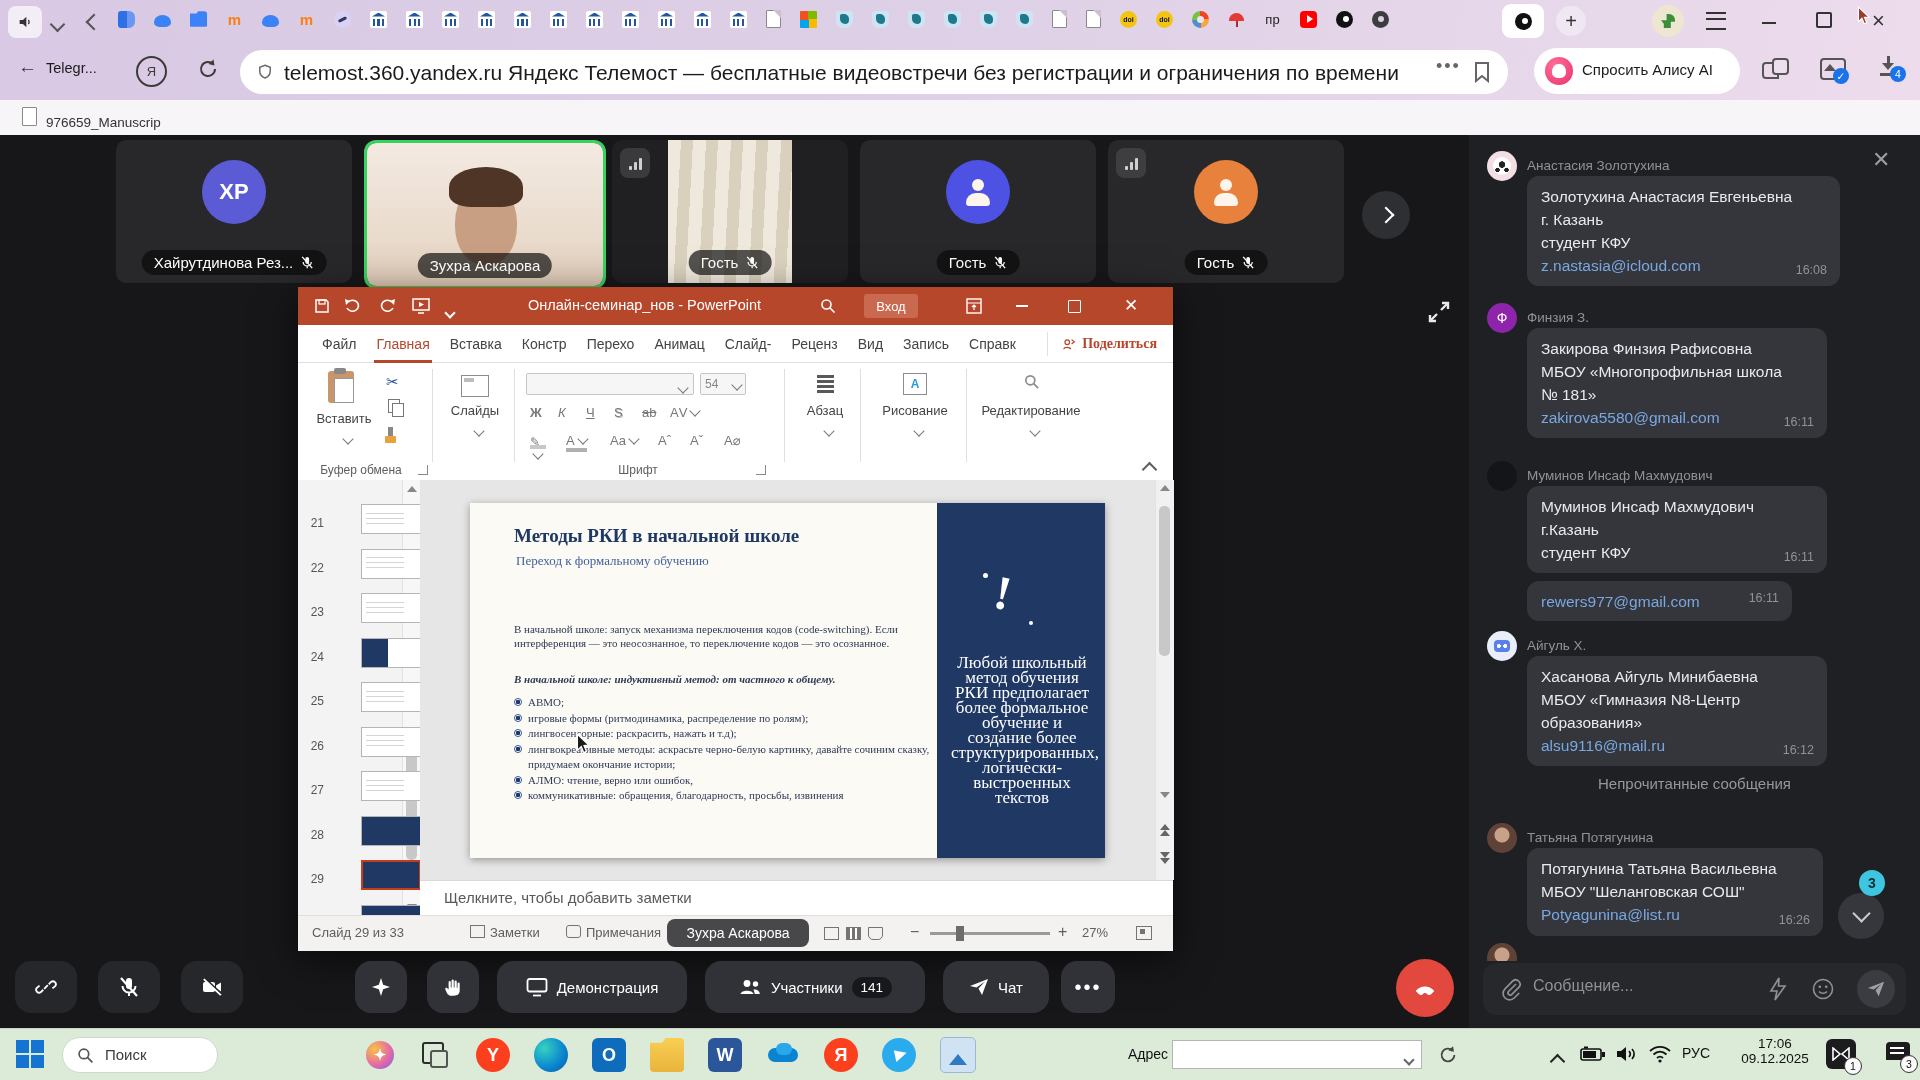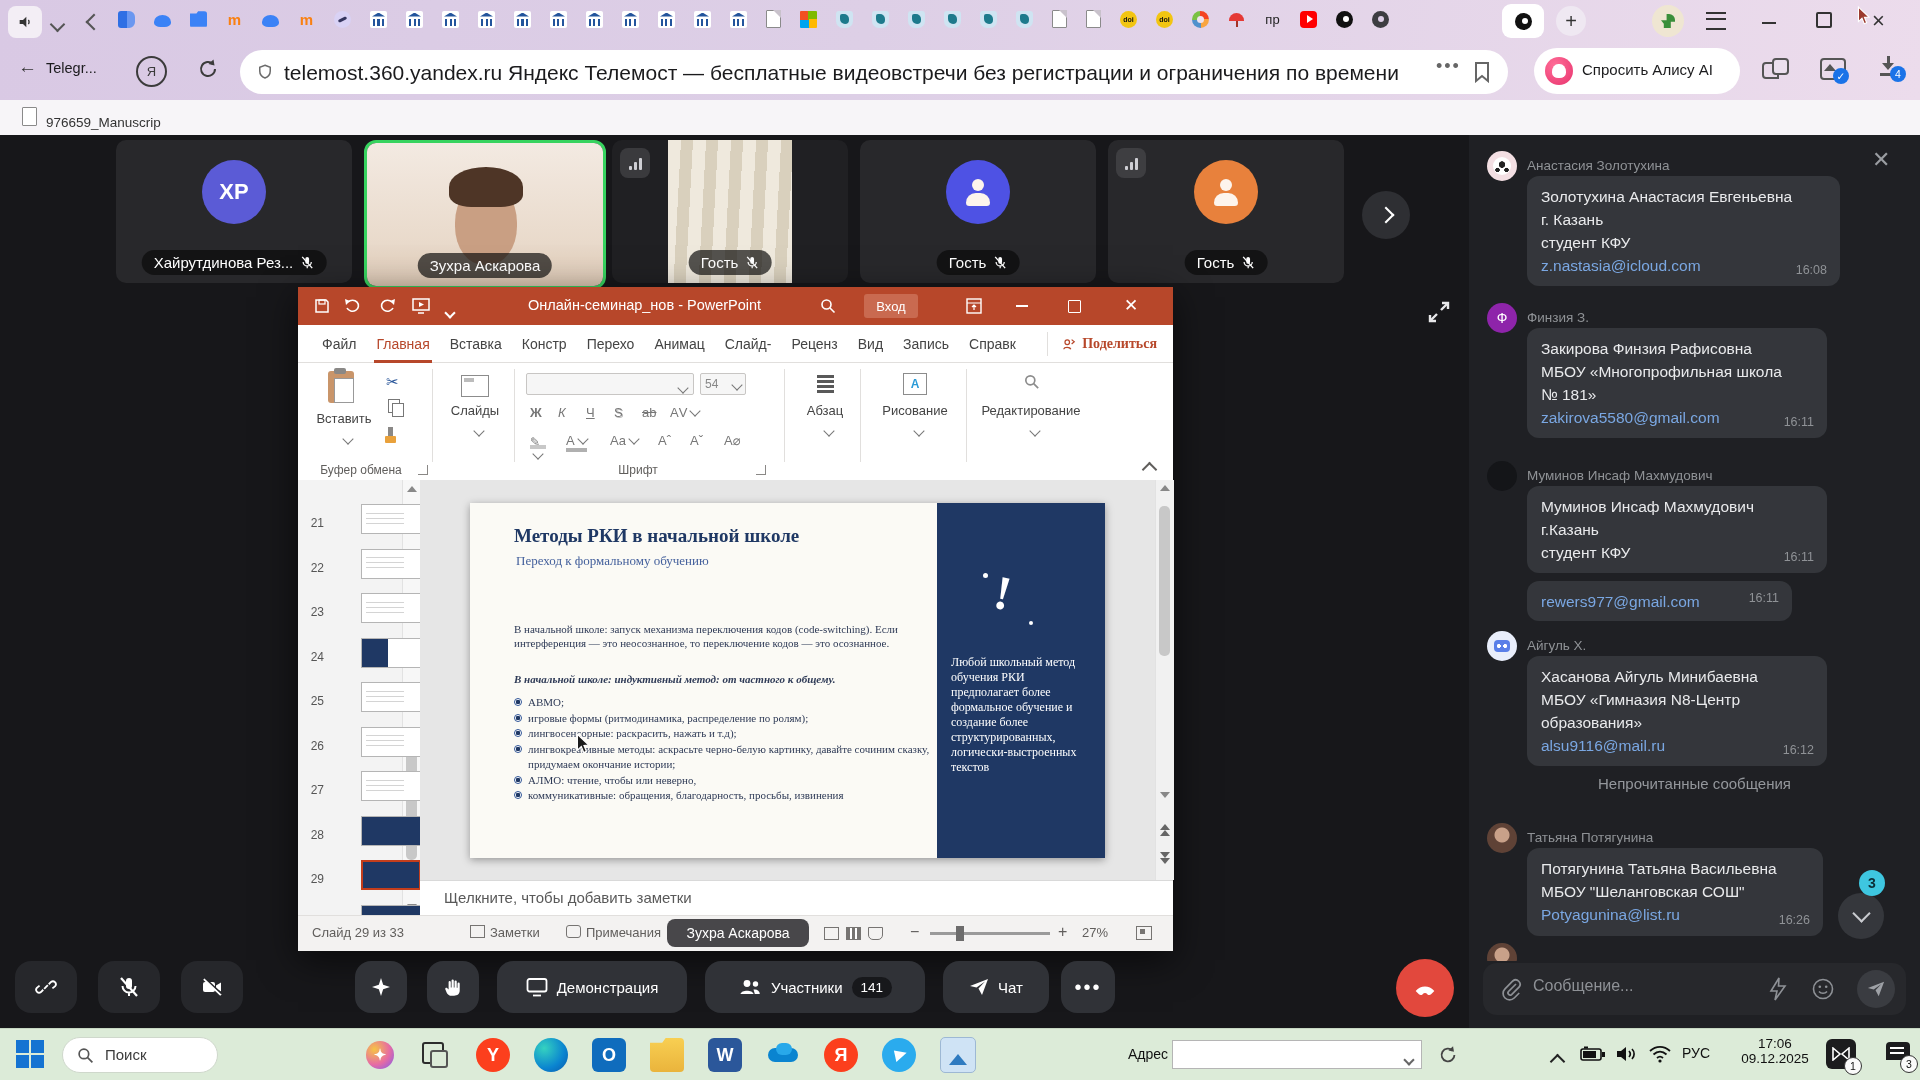--- a/index.html
+++ b/index.html
@@ -92,21 +92,21 @@
   .slide{position:absolute;left:50px;top:23px;width:635px;height:355px;background:#fbfaf5;box-shadow:0 2px 8px rgba(0,0,0,.35);font-family:"Liberation Serif",serif;overflow:hidden;}
   .s-title{position:absolute;left:44px;top:22px;font-size:19px;font-weight:bold;color:#1f3864;}
   .s-sub{position:absolute;left:46px;top:50px;font-size:13px;color:#44609c;}
   .s-p{position:absolute;left:44px;width:405px;font-size:11px;line-height:13.5px;color:#2e3a56;}
   #sbullets{position:absolute;left:44px;top:192px;width:420px;}
   .sb{font-size:11px;line-height:15.5px;color:#2e3a56;display:flex;}
   .sbm{flex:0 0 auto;width:8px;height:8px;border-radius:50%;border:1.5px solid #2f5496;box-sizing:border-box;margin:3px 6px 0 0;background:radial-gradient(circle,#1f3864 2px,#fff 2.5px);}
   .callout{position:absolute;left:467px;top:0;width:168px;height:355px;background:#1f3864;}
   .c-excl{position:absolute;left:58px;top:62px;color:#fff;font-size:48px;font-weight:bold;transform:rotate(12deg);font-family:"Liberation Serif",serif;}
   .c-dot{position:absolute;border-radius:50%;background:#fff;}
-  .c-text{position:absolute;left:14px;top:152px;width:142px;color:#fff;font-size:12px;line-height:15px;}
+  .c-text{position:absolute;left:14px;top:152px;width:142px;color:#fff;font-size:17px;line-height:15px;text-align:center;}
   .notes{position:absolute;left:122px;top:400px;width:753px;height:35px;background:#fff;border-top:1px solid #d9d9d9;}
   .ppt-status{position:absolute;left:0;top:628px;width:875px;height:35px;background:#f3f2f1;border-top:1px solid #e1dfdd;font-size:13px;color:#605e5c;}
   .sico{display:inline-block;width:13px;height:11px;border:1px solid #767472;margin-right:5px;vertical-align:-1px;}
   .speaker-pill{position:absolute;left:369px;top:632px;width:142px;height:28px;background:rgba(58,58,61,.93);border-radius:8px;color:#fff;font-size:14px;display:flex;align-items:center;justify-content:center;}
   
   .tbtn{position:absolute;top:826px;height:52px;background:#303237;border-radius:16px;display:flex;align-items:center;justify-content:center;gap:9px;color:#fff;font-size:15px;}
   .tbtn-dark{background:#26272b;}
   .cnt-badge{background:#17181b;border-radius:12px;padding:3px 9px;font-size:13.5px;}
   
   .chatpanel{position:absolute;left:1469px;top:135px;width:451px;height:893px;background:#1f2024;}
@@ -560,21 +560,21 @@
                 <div class="sb">
                   <span class="sbm"></span>
                   <span class="">лингвосенсорные: раскрасить, нажать и т.д);</span>
                 </div>
                 <div class="sb">
                   <span class="sbm"></span>
                   <span class="">лингвокреативные методы: аскрасьте черно-белую картинку, давайте сочиним сказку, придумаем окончание истории;</span>
                 </div>
                 <div class="sb">
                   <span class="sbm"></span>
-                  <span class="">АЛМО: чтение, чтобы или неверно,</span>
+                  <span class="">АЛМО: чтение, верно или ошибок,</span>
                 </div>
                 <div class="sb">
                   <span class="sbm"></span>
                   <span class="">коммуникативные: обращения, благодарность, просьбы, извинения</span>
                 </div>
               </div>
             <div class="callout">
               <span class="c-excl">!</span>
               <span class="c-dot" style="left:46px;top:70px;width:5px;height:5px;"></span>
               <span class="c-dot" style="left:92px;top:118px;width:4px;height:4px;"></span>

